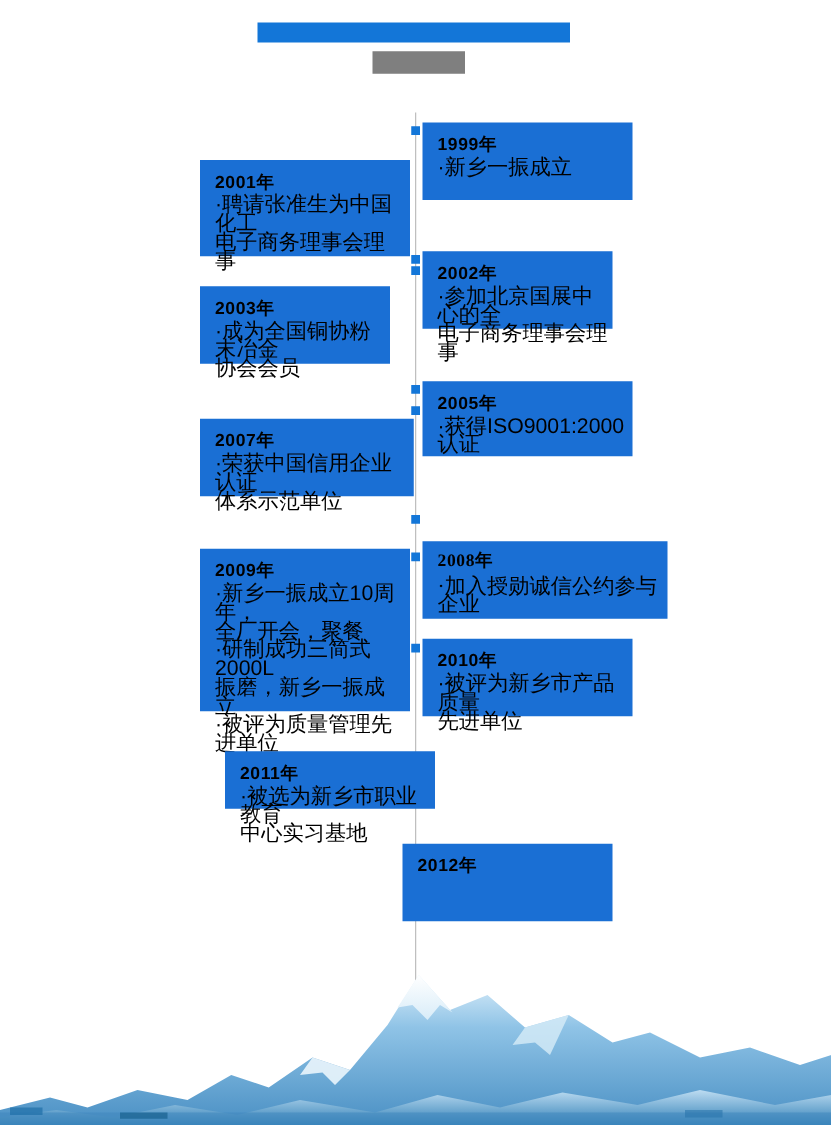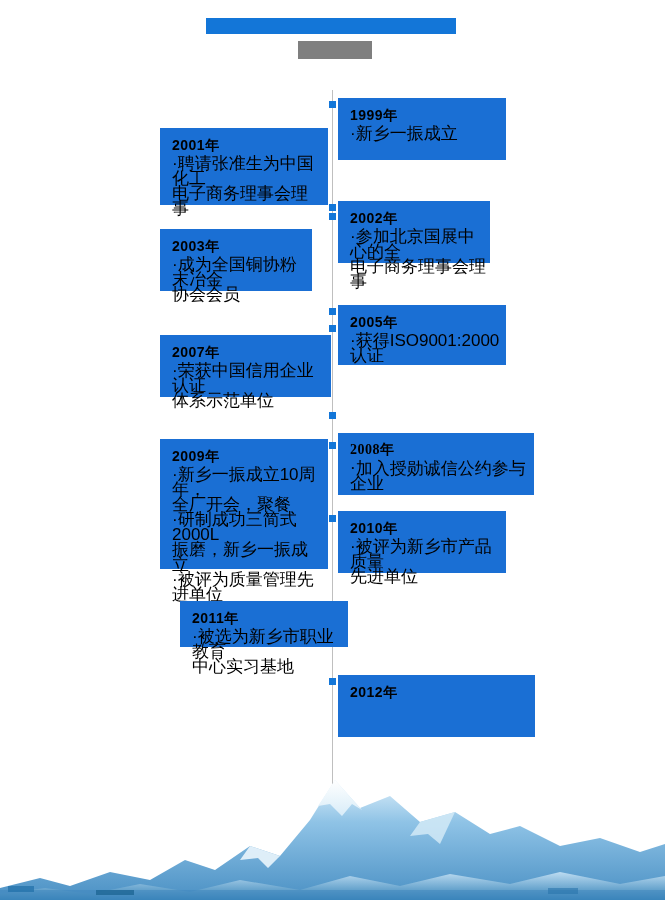--- a/index.html
+++ b/index.html
@@ -190,21 +190,21 @@
           <div>先进单位</div>
         </div>
       </div>
       <div class="card left" style="top: 601px; height: 46px; background: rgb(26, 111, 212); left: 160px; width: 168px; margin-left: 20px;">
         <div class="year">2011年</div>
         <div class="lines">
           <div>·被选为新乡市职业教育</div>
           <div>中心实习基地</div>
         </div>
       </div>
-      <div class="card right" style="top: 675px; height: 62px; background: rgb(26, 111, 212); left: 338px; width: 197px;">
+      <div class="card right" style="top: 675px; height: 62px; background: rgb(26, 111, 212); left: 322px; width: 168px;">
         <div class="year">2012年</div>
       </div>
     </div>
 
   <div class="mountain-wrap">
     <svg class="mtn" viewBox="0 0 665 140" preserveAspectRatio="none">
       <defs>
         <linearGradient id="gmtn" x1="0" y1="0" x2="0" y2="1">
           <stop offset="0%" stop-color="#dff0fb"></stop>
           <stop offset="35%" stop-color="#8fc3e6"></stop>

